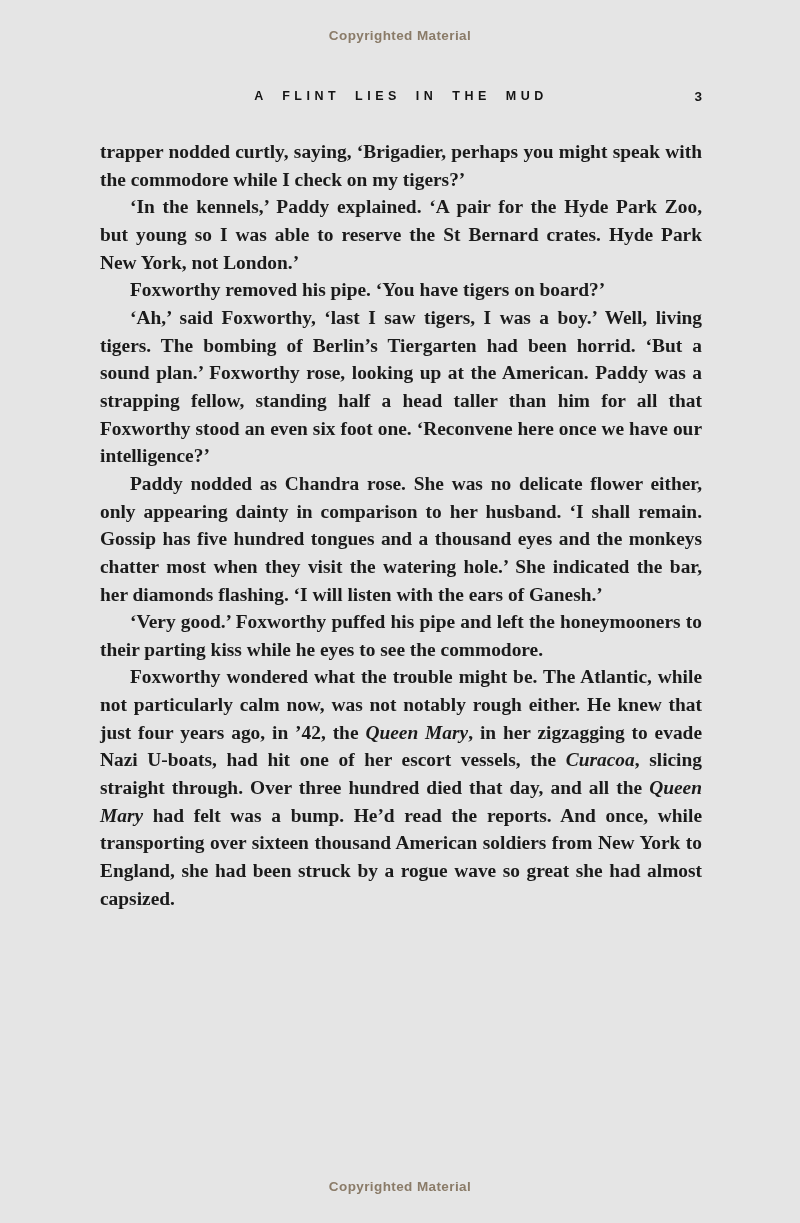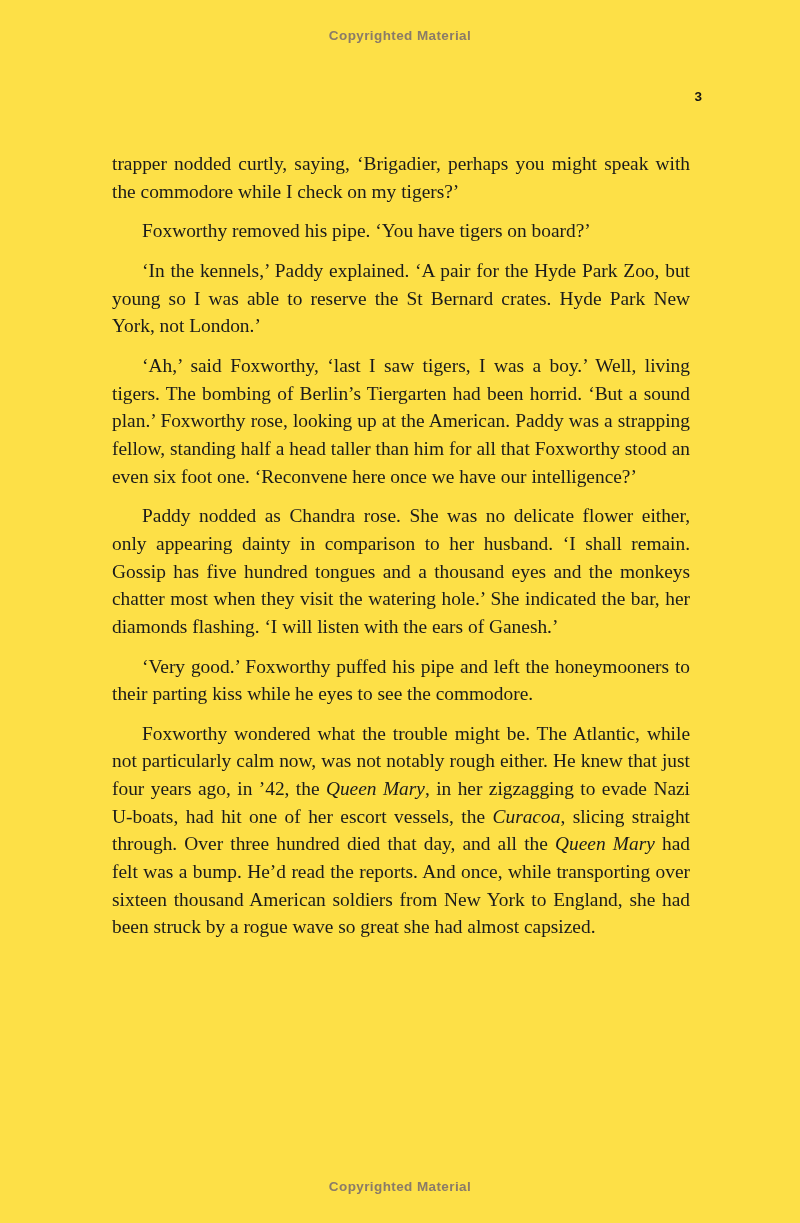--- a/index.html
+++ b/index.html
@@ -4,21 +4,21 @@
 <style>
   html, body {
     margin: 0;
     padding: 0;
     background: #ffffff;
   }
   .page {
     position: relative;
     width: 800px;
     height: 1223px;
-    background: #fde047;
+    background: #e5e5e5;
     margin: 0 auto;
     overflow: hidden;
     font-family: "Liberation Serif", serif;
     color: #1b1b1b;
   }
   .notice {
     position: absolute;
     left: 0;
     width: 100%;
     text-align: center;
@@ -64,45 +64,47 @@
     position: absolute;
     top: 138px;
     left: 100px;
     width: 602px;
     font-size: 19.4px;
     line-height: 27.65px;
     text-align: justify;
     color: #1b1b1b;
   }
   .body-text p {
-    margin: 12px;
+    margin: 0;
     padding: 0;
+    font-weight: bold;
   }
   .body-text p.indent {
     text-indent: 30px;
   }
   .body-text em {
     font-style: italic;
   }
 </style>
 </head>
 <body>
 
 <div class="page">
 
   <div class="notice top">Copyrighted Material</div>
 
   <div class="running-head-row">
+    <div class="running-head">A FLINT LIES IN THE MUD</div>
     <div class="page-number">3</div>
   </div>
 
   <div class="body-text">
       <p class="para"><span>trapper nodded curtly, saying, ‘Brigadier, perhaps you might speak with the commodore while I check on my tigers?’</span></p>
+      <p class="para indent"><span>‘In the kennels,’ Paddy explained. ‘A pair for the Hyde Park Zoo, but young so I was able to reserve the St Bernard crates. Hyde Park New York, not London.’</span></p>
       <p class="para indent"><span>Foxworthy removed his pipe. ‘You have tigers on board?’</span></p>
-      <p class="para indent"><span>‘In the kennels,’ Paddy explained. ‘A pair for the Hyde Park Zoo, but young so I was able to reserve the St Bernard crates. Hyde Park New York, not London.’</span></p>
       <p class="para indent"><span>‘Ah,’ said Foxworthy, ‘last I saw tigers, I was a boy.’ Well, living tigers. The bombing of Berlin’s Tiergarten had been horrid. ‘But a sound plan.’ Foxworthy rose, looking up at the American. Paddy was a strapping fellow, standing half a head taller than him for all that Foxworthy stood an even six foot one. ‘Reconvene here once we have our intelligence?’</span></p>
       <p class="para indent"><span>Paddy nodded as Chandra rose. She was no delicate flower either, only appearing dainty in comparison to her husband. ‘I shall remain. Gossip has five hundred tongues and a thousand eyes and the monkeys chatter most when they visit the watering hole.’ She indicated the bar, her diamonds flashing. ‘I will listen with the ears of Ganesh.’</span></p>
       <p class="para indent"><span>‘Very good.’ Foxworthy puffed his pipe and left the honeymooners to their parting kiss while he eyes to see the commodore.</span></p>
       <p class="para indent"><span>Foxworthy wondered what the trouble might be. The Atlantic, while not particularly calm now, was not notably rough either. He knew that just four years ago, in ’42, the </span><em>Queen Mary</em><span>, in her zigzagging to evade Nazi U-boats, had hit one of her escort vessels, the </span><em>Curacoa</em><span>, slicing straight through. Over three hundred died that day, and all the </span><em>Queen Mary</em><span> had felt was a bump. He’d read the reports. And once, while transporting over sixteen thousand American soldiers from New York to England, she had been struck by a rogue wave so great she had almost capsized.</span></p>
     </div>
 
   <div class="notice bottom">Copyrighted Material</div>
 
 </div>
 

